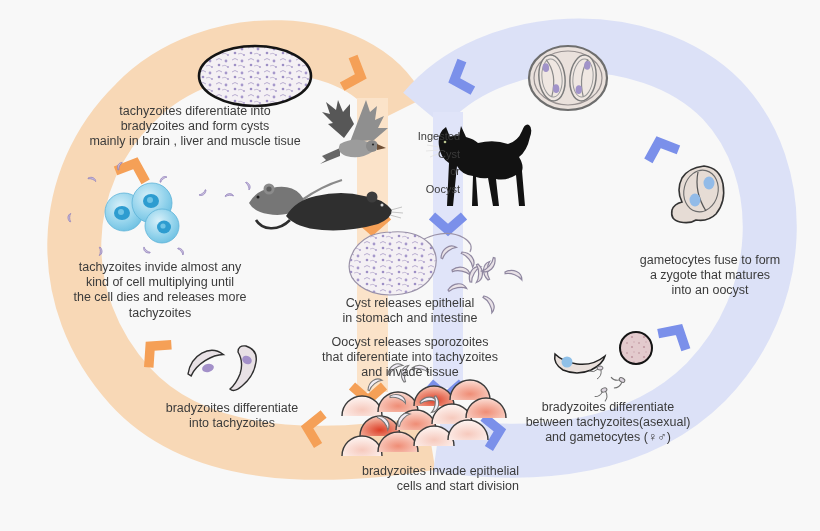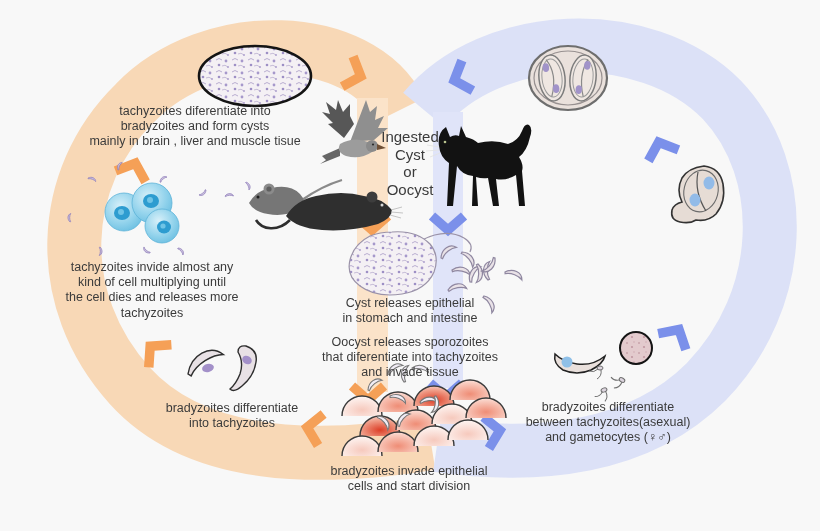--- a/index.html
+++ b/index.html
@@ -10,21 +10,21 @@
   }
   .art{position:absolute;left:0;top:0;}
   .label{
     position:absolute;
     text-align:center;
     white-space:pre-line;
     color:#3b3b3b;
     font-size:12.5px;
     line-height:15.2px;
   }
-  .label.big{font-size:15px;line-height:17.5px;}
+  .label.big{font-size:11px;line-height:17.5px;text-align:right;}
 </style>
 </head>
 <body>
 
 <div class="stage">
 
 <svg class="art" width="820" height="531" viewBox="0 0 820 531">
   <defs>
     <path id="chev" d="M -16 -10 L 0 4 L 16 -10"></path>
     <path id="cres" d="M 0 0 C 3 -7 11 -9 15 -4 C 11 -5 4 -3 1 1 Z"></path>
@@ -253,30 +253,33 @@
   </g>
 </svg>
 
 <div class="label" style="left:60px;top:104px;width:270px;">tachyzoites diferentiate into
 bradyzoites and form cysts
 mainly in brain , liver and muscle tisue</div>
 <div class="label big" style="left:360px;top:128px;width:100px;">Ingested
 Cyst
 or
 Oocyst</div>
-<div class="label" style="left:32px;top:260px;width:240px;">tachyzoites invide almost any
+<div class="label" style="left:40px;top:260px;width:240px;">tachyzoites invide almost any
 kind of cell multiplying until
 the cell dies and releases more
 tachyzoites</div>
+<div class="label" style="left:610px;top:253px;width:200px;">gametocytes fuse to form
+a zygote that matures
+into an oocyst</div>
 <div class="label" style="left:310px;top:296px;width:200px;">Cyst releases epithelial
 in stomach and intestine</div>
 <div class="label" style="left:300px;top:311px;width:220px;margin-top:24px;">Oocyst releases sporozoites
 that diferentiate into tachyzoites
 and invade tissue</div>
 <div class="label" style="left:122px;top:401px;width:220px;">bradyzoites differentiate
 into tachyzoites</div>
 <div class="label" style="left:498px;top:400px;width:220px;">bradyzoites differentiate
 between tachyzoites(asexual)
 and gametocytes (♀♂)</div>
-<div class="label" style="left:299px;top:464px;width:220px;">bradyzoites invade epithelial
+<div class="label" style="left:299px;top:464px;width:220px;text-align:right;">bradyzoites invade epithelial
 cells and start division</div>
 
 </div>
 
 </body></html>

